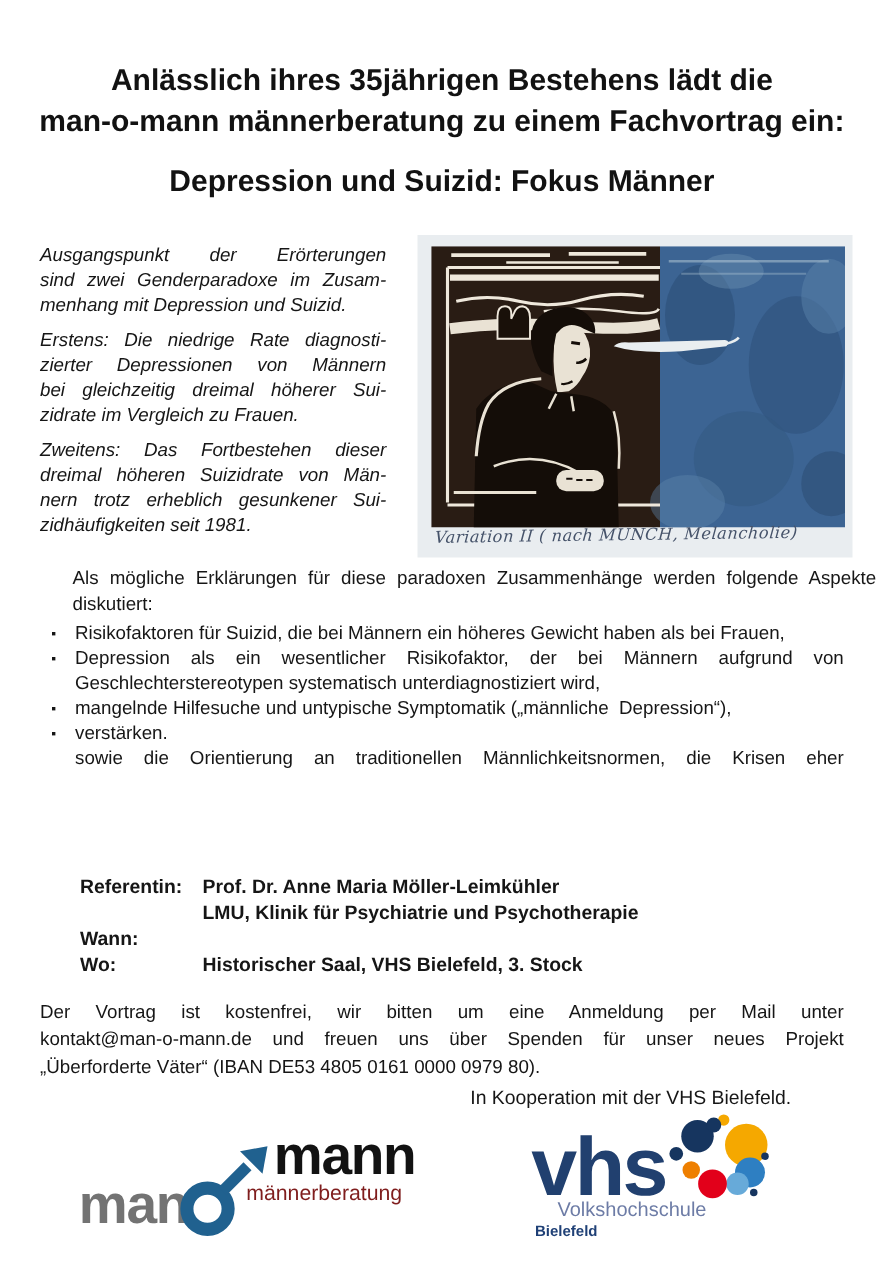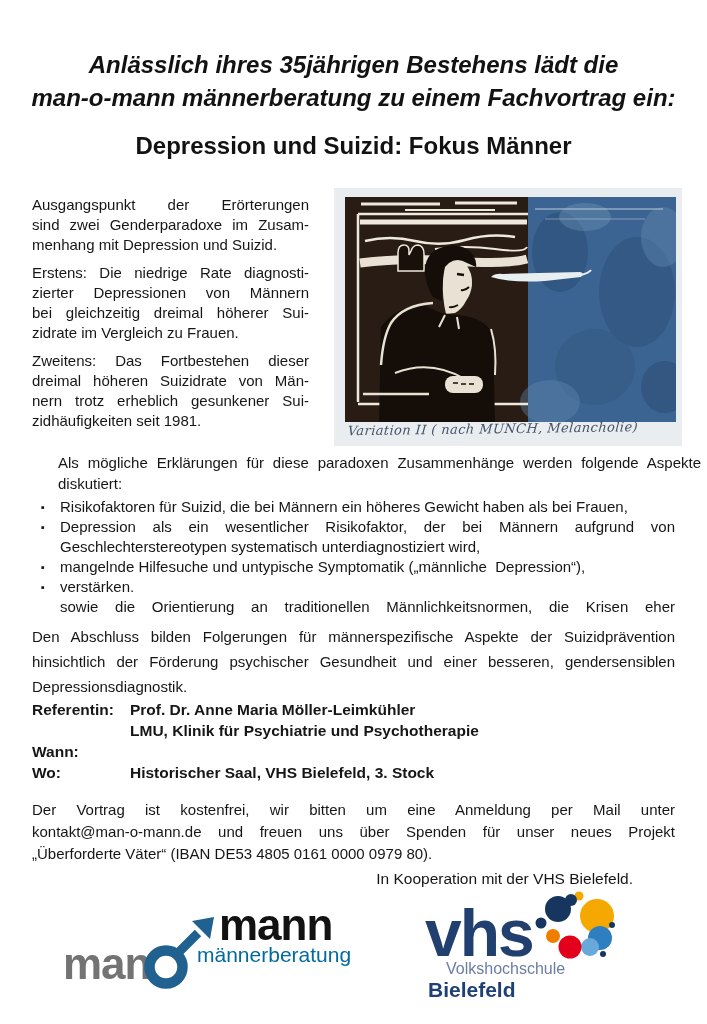--- a/index.html
+++ b/index.html
@@ -2,31 +2,31 @@
 <html><head>
 <meta charset="utf-8">
 <style>
   html,body { margin:0; padding:0; background:#ffffff; }
   body { font-family:"Liberation Sans","DejaVu Sans",sans-serif; color:#161616; }
   #flyer { position:relative; width:707px; height:1024px; background:#ffffff; overflow:hidden; }
 
   .abs { position:absolute; }
 
   
-  .title { left:0; top:48px; width:707px; text-align:center; font-weight:bold; font-size:24px; line-height:33px; color:#121212;font-style:italic; }
+  .title { left:0; top:48px; width:707px; text-align:center; font-weight:bold; font-size:24px; line-height:33px; color:#121212; }
   .subtitle { left:0; top:129px; width:707px; text-align:center; font-weight:bold; font-size:24px; line-height:33px; color:#121212; }
 
   
   .line { min-height:1em; }
   .jl { text-align:justify; text-align-last:justify; text-justify:inter-word; }
 
   
   .intro-left { left:32px; top:195px; width:277px; font-size:15px; }
   .intro-left .line { line-height:20px; }
-  .intro-left .para { margin-bottom:8px; }
+  .intro-left .para { margin-bottom:8px;font-style:italic; }
 
   
   .artwork { left:334px; top:188px; width:348px; height:258px; background:#e9edf0; }
   .artwork svg { position:absolute; left:11px; top:9px; }
   .art-caption { position:absolute; left:14px; top:233px; width:320px;
     font-family:"DejaVu Serif","Liberation Serif",serif; font-style:italic;
     font-size:13px; color:#46536a; transform:skewX(-5deg) rotate(-0.8deg); letter-spacing:.4px; }
 
   
   .lead { left:32px; top:452px; width:643px; font-size:15px;margin-left:26px; }
@@ -37,41 +37,41 @@
   .bullet-marker { width:28px; padding-left:9px; box-sizing:border-box; font-size:11px; line-height:20px; }
   .bullet-text { flex:1; }
   .bullet-text .line { line-height:20px; }
 
   .closing { left:32px; top:624px; width:643px; font-size:15px; }
   .closing .line { line-height:25px; }
 
   
   .details { left:32px; top:699px; width:643px; font-size:15.5px; font-weight:bold; }
   .drow { display:flex; line-height:21px; }
-  .dlabel { width:98px; }
+  .dlabel { width:98px;margin-left:32px; }
   .dvalue { flex:1; }
 
   .registration { left:32px; top:799px; width:643px; font-size:15px; }
   .registration .line { line-height:22px; }
 
   .cooperation { left:32px; top:870px; width:601px; text-align:right; font-size:15.5px; line-height:18px; }
 
   
   .logo-mom { left:58px; top:903px; width:310px; height:95px; }
   .mom-man  { position:absolute; left:5px;  top:39px; font-weight:bold; font-size:44px; line-height:44px; color:#737373; letter-spacing:-1px; }
   .mom-mann { position:absolute; left:161px; top:0px;  font-weight:bold; font-size:44px; line-height:44px; color:#121212; letter-spacing:-1px; }
-  .mom-sub  { position:absolute; left:139px; top:41px; font-size:21px; line-height:22px; color:#0369a1; }
+  .mom-sub  { position:absolute; left:139px; top:41px; font-size:17px; line-height:22px; color:#7f1d1d; }
   .mom-svg  { position:absolute; left:80px; top:8px; }
 
   
   .logo-vhs { left:425px; top:893px; width:210px; height:110px; }
   .vhs-word { position:absolute; left:0; top:7px; font-weight:bold; font-size:66px; line-height:66px; letter-spacing:-2px; color:#21406f; }
   .vhs-dots { position:absolute; left:106px; top:-3px; }
   .vhs-l1 { position:absolute; left:3px; top:67px; font-size:16px; color:#6d7ca6;margin-left:18px; }
-  .vhs-l2 { position:absolute; left:3px; top:85px; font-size:21px; font-weight:600; color:#1f4076; }
+  .vhs-l2 { position:absolute; left:3px; top:85px; font-size:12px; font-weight:600; color:#1f4076; }
 </style>
 </head>
 <body>
 
 <div id="flyer">
 
   <div class="abs title">
     <div>Anlässlich ihres 35jährigen Bestehens lädt die</div>
     <div>man-o-mann männerberatung zu einem Fachvortrag ein:</div>
   </div>
@@ -174,25 +174,20 @@
     </div>
     <div class="bullet-item">
       <span class="bullet-marker">▪</span>
       <div class="bullet-text">
           <div class="line">verstärken.</div>
           <div class="line jl">sowie die Orientierung an traditionellen Männlichkeitsnormen, die Krisen eher</div>
         </div>
     </div>
   </div>
 
-  <div class="abs closing">
-      <div class="line jl">Den Abschluss bilden Folgerungen für männerspezifische Aspekte der Suizidprävention</div>
-      <div class="line jl">hinsichtlich der Förderung psychischer Gesundheit und einer besseren, gendersensiblen</div>
-      <div class="line">Depressionsdiagnostik.</div>
-    </div>
 
   <div class="abs details">
     <div class="drow">
       <div class="dlabel">Referentin:</div>
       <div class="dvalue">Prof. Dr. Anne Maria Möller-Leimkühler</div>
     </div>
     <div class="drow">
       <div class="dlabel"></div>
       <div class="dvalue">LMU, Klinik für Psychiatrie und Psychotherapie</div>
     </div>

